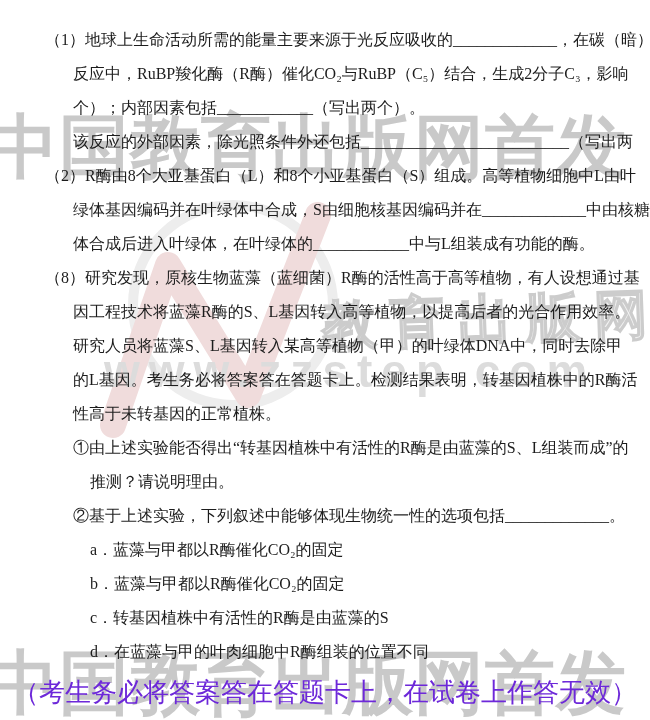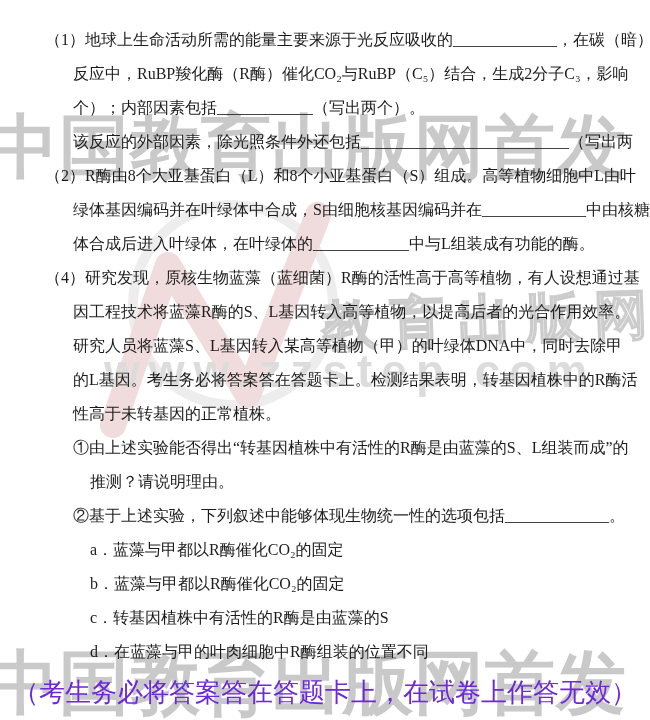--- a/index.html
+++ b/index.html
@@ -76,21 +76,21 @@
 <div class="wm wm-banner bottom">中国教育出版网首发</div>
 
 <div class="content">
   <div class="line ind0">（1）地球上生命活动所需的能量主要来源于光反应吸收的_____________，在碳（暗）</div>
   <div class="line ind1">反应中，RuBP羧化酶（R酶）催化CO₂与RuBP（C₅）结合，生成2分子C₃，影响</div>
   <div class="line ind1">个）；内部因素包括____________（写出两个）。</div>
   <div class="line ind1">该反应的外部因素，除光照条件外还包括__________________________（写出两</div>
   <div class="line ind0">（2）R酶由8个大亚基蛋白（L）和8个小亚基蛋白（S）组成。高等植物细胞中L由叶</div>
   <div class="line ind1">绿体基因编码并在叶绿体中合成，S由细胞核基因编码并在_____________中由核糖</div>
   <div class="line ind1">体合成后进入叶绿体，在叶绿体的____________中与L组装成有功能的酶。</div>
-  <div class="line ind0">（4）研究发现，原核生物蓝藻（蓝细菌）R酶的活性高于高等植物，有人设想通过基</div>
+  <div class="line ind0">（8）研究发现，原核生物蓝藻（蓝细菌）R酶的活性高于高等植物，有人设想通过基</div>
   <div class="line ind1">因工程技术将蓝藻R酶的S、L基因转入高等植物，以提高后者的光合作用效率。</div>
   <div class="line ind1">研究人员将蓝藻S、L基因转入某高等植物（甲）的叶绿体DNA中，同时去除甲</div>
   <div class="line ind1">的L基因。考生务必将答案答在答题卡上。检测结果表明，转基因植株中的R酶活</div>
   <div class="line ind1">性高于未转基因的正常植株。</div>
   <div class="line ind1">①由上述实验能否得出“转基因植株中有活性的R酶是由蓝藻的S、L组装而成”的</div>
   <div class="line ind2">推测？请说明理由。</div>
   <div class="line ind1">②基于上述实验，下列叙述中能够体现生物统一性的选项包括_____________。</div>
   <div class="line ind2">a．蓝藻与甲都以R酶催化CO₂的固定</div>
   <div class="line ind2">b．蓝藻与甲都以R酶催化CO₂的固定</div>
   <div class="line ind2">c．转基因植株中有活性的R酶是由蓝藻的S</div>

